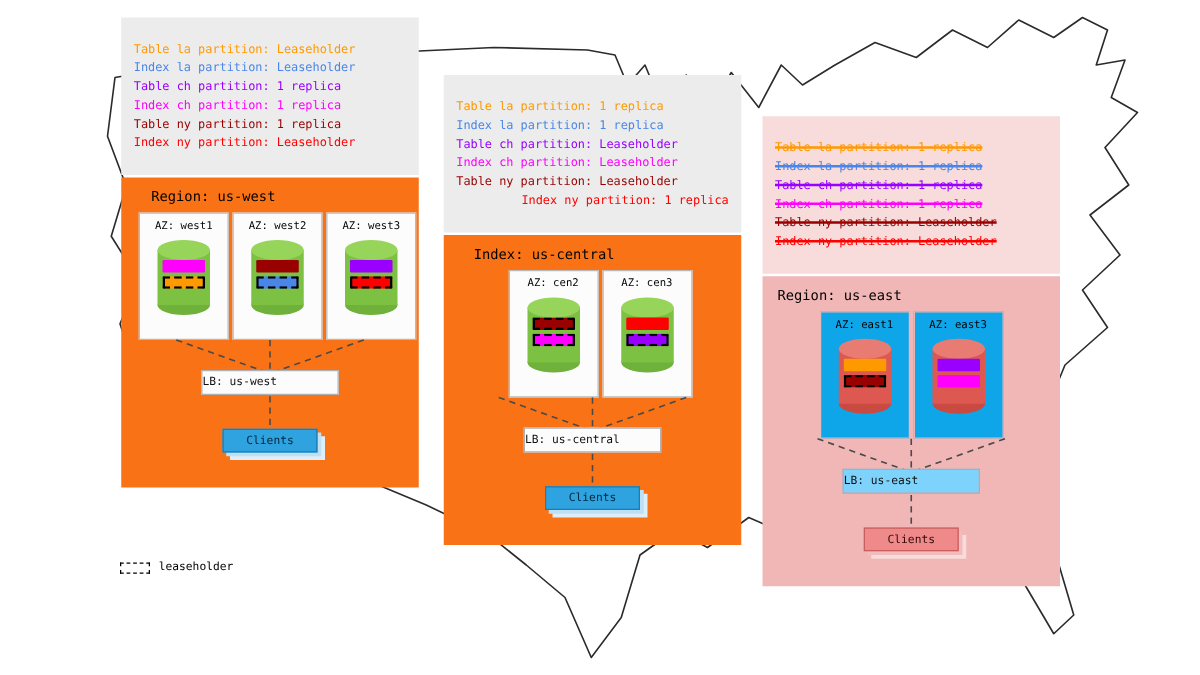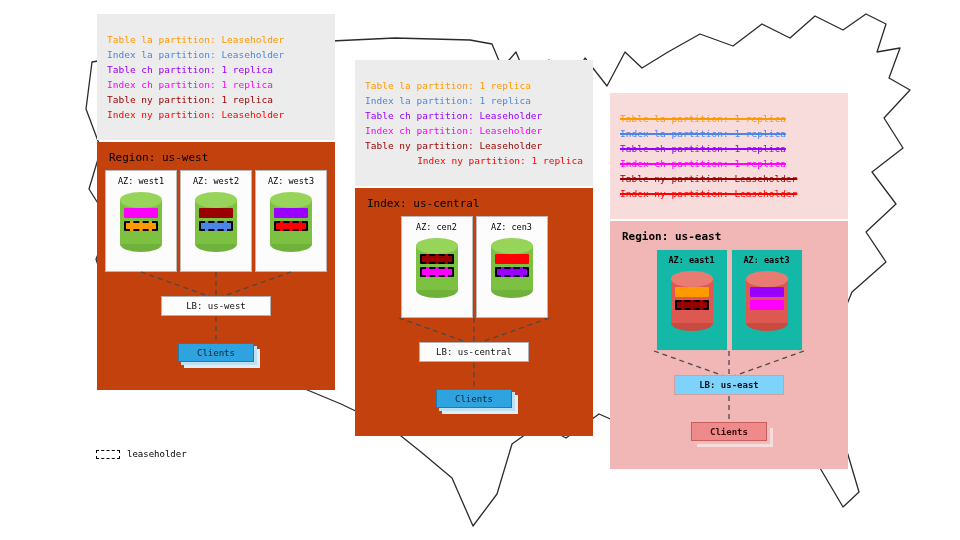--- a/index.html
+++ b/index.html
@@ -17,41 +17,41 @@
   .col-central{left:355px;top:60px;}
   .col-east{left:610px;top:93px;}
 
   .ann-box{padding:18px 10px;margin-bottom:2px;}
   .ann-gray{background:#ececec;}
   .ann-pink{background:#f8dbdb;}
   .ann-line{font-size:9.5px;line-height:15px;white-space:nowrap;}
   .struck .ann-line{text-decoration:line-through;text-decoration-thickness:1.5px;}
 
   .region-box{position:relative;height:248px;}
-  .region-gray{background:#c2410c;}
-  .region-pink{background:#f1b7b7;font-weight:bold;}
+  .region-gray{background:#f97316;padding-left:12px;}
+  .region-pink{background:#f1b7b7;}
 
   .region-title{font-size:11px;padding:9px 0 6px 12px;color:#000;}
   .az-row{display:flex;justify-content:center;gap:3px;}
   .az-box{width:72px;height:102px;background:#fcfcfc;border:1px solid #b9b9b9;position:relative;text-align:center;box-sizing:border-box;}
-  .east .az-box{background:#14b8a6;border-color:#e7b6b6;}
+  .east .az-box{background:#0ea5e9;border-color:#e7b6b6;}
   .az-label{font-size:8.5px;padding-top:5px;color:#000;}
   .cyl-wrap{position:relative;width:46px;height:62px;margin:5px auto 0;}
   .cyl{position:absolute;left:0;top:0;width:46px;height:62px;}
   .bar{position:absolute;left:50%;transform:translateX(-50%);width:34px;height:10px;border-radius:1px;box-sizing:border-box;}
   .bar.b1{top:17px;}
   .bar.b2{top:30px;}
   .bar.lease{border:2px dashed #000;}
 
   .connectors{position:absolute;left:0;top:0;width:100%;height:100%;pointer-events:none;}
   .connectors path{fill:none;stroke:#4a4a4a;stroke-width:1.3;stroke-dasharray:5 4;}
 
   .lb-box{position:absolute;top:154px;left:50%;transform:translateX(-50%);
     width:110px;height:20px;background:#fcfcfc;border:1px solid #b0b0b0;
-    font-size:9px;line-height:19px;text-align:center;box-sizing:border-box;}
+    font-size:9px;line-height:19px;box-sizing:border-box;}
   .east .lb-box{background:#7dd3fc;border-color:#cfa0a0;}
 
   .clients-box{position:absolute;top:201px;left:50%;transform:translateX(-50%);
     width:76px;height:19px;font-size:9px;line-height:18px;text-align:center;box-sizing:border-box;color:#04263a;}
   .clients-blue{background:#2fa3e0;border:1px solid #1b7db2;
     box-shadow:3px 3px 0 #bfe0f2, 6px 6px 0 #ddeef8;}
   .clients-salmon{background:#ef8a8a;border:1px solid #c75f5f;color:#3a0808;
     box-shadow:3px 3px 0 #f3bcbc, 6px 6px 0 #f8dcdc;}
 
   .legend{position:absolute;left:96px;top:449px;display:flex;align-items:center;gap:7px;font-size:9px;color:#000;}

